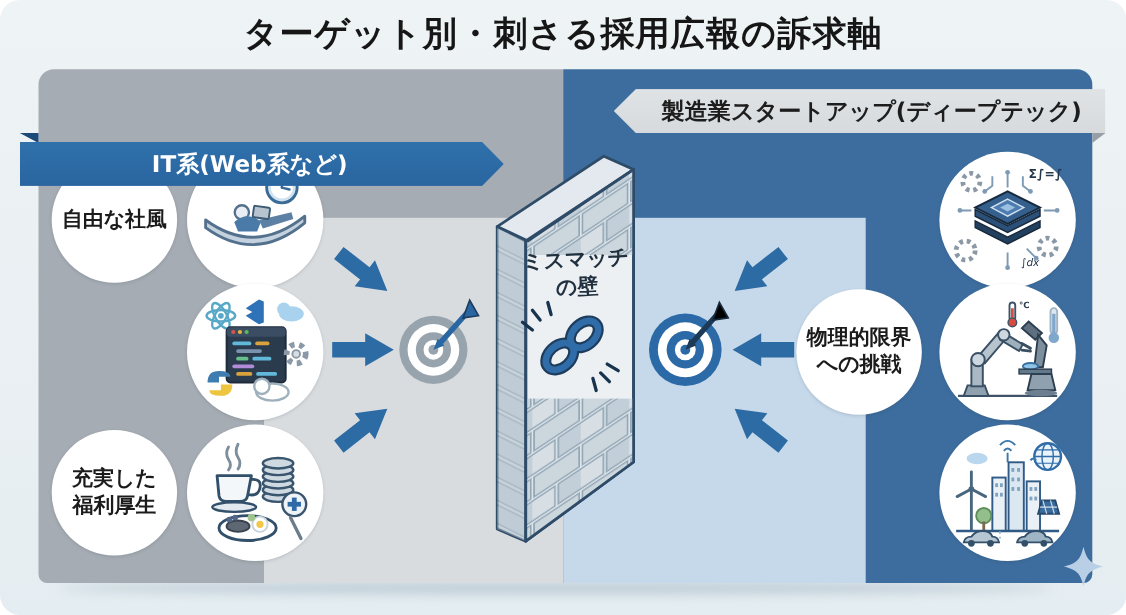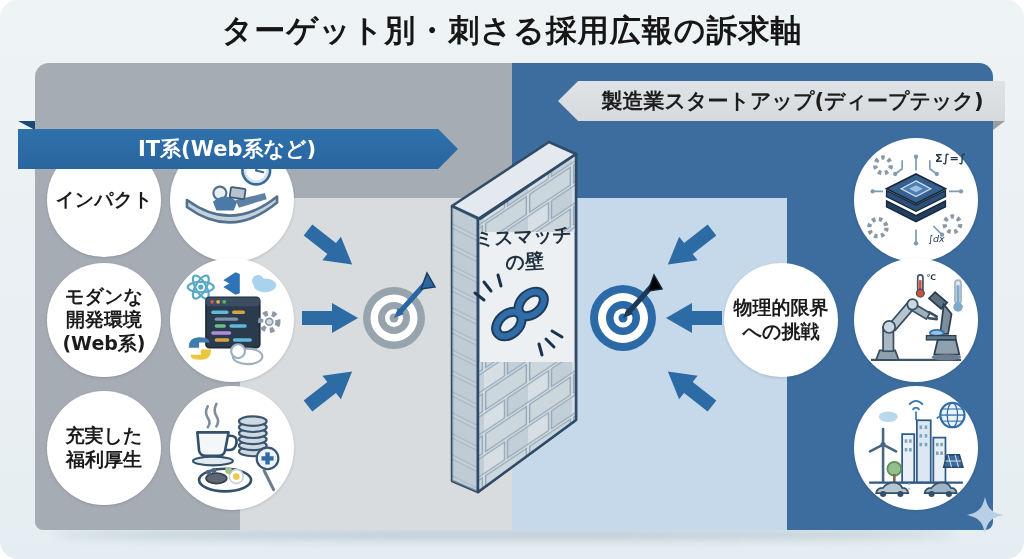--- a/index.html
+++ b/index.html
@@ -154,29 +154,22 @@
 
   <div id="banner-left" class="abs banner">
     <span>IT系(Web系など)</span>
   </div>
   <div id="banner-right" class="abs banner">
     <span>製造業スタートアップ(ディープテック)</span>
   </div>
 
   <div class="abs circle text-circle" style="left:47px;top:143px;">
     <div class="circle-text">
-        <span>インパクト</span>
+        <span>自由な社風</span>
       </div>
-  </div>
-  <div class="abs circle text-circle" style="left:47px;top:263px;">
-    <div class="circle-text">
-      <span>モダンな</span>
-      <span>開発環境</span>
-      <span>(Web系)</span>
-    </div>
   </div>
   <div class="abs circle text-circle" style="left:47px;top:391px;">
     <div class="circle-text">
       <span>充実した</span>
       <span>福利厚生</span>
     </div>
   </div>
 
   <div class="abs circle illus-circle" style="left:170px;top:138px;">
     <svg viewBox="0 0 120 120">

